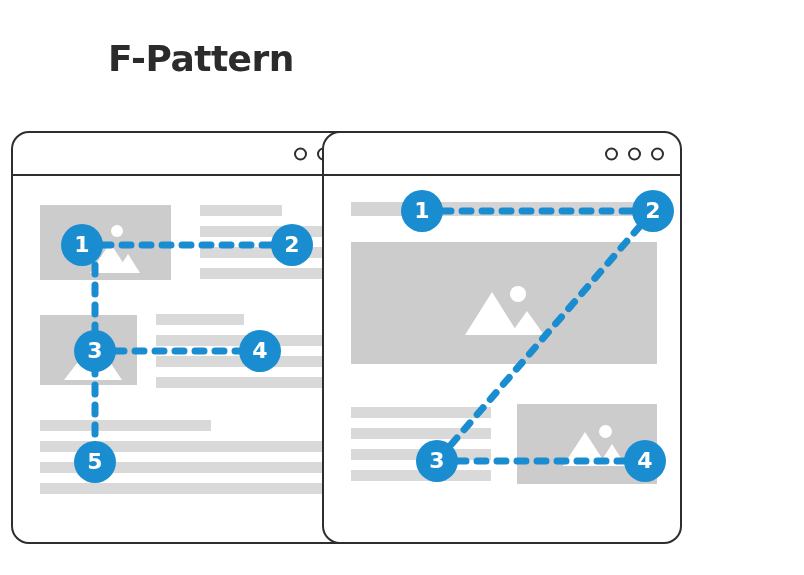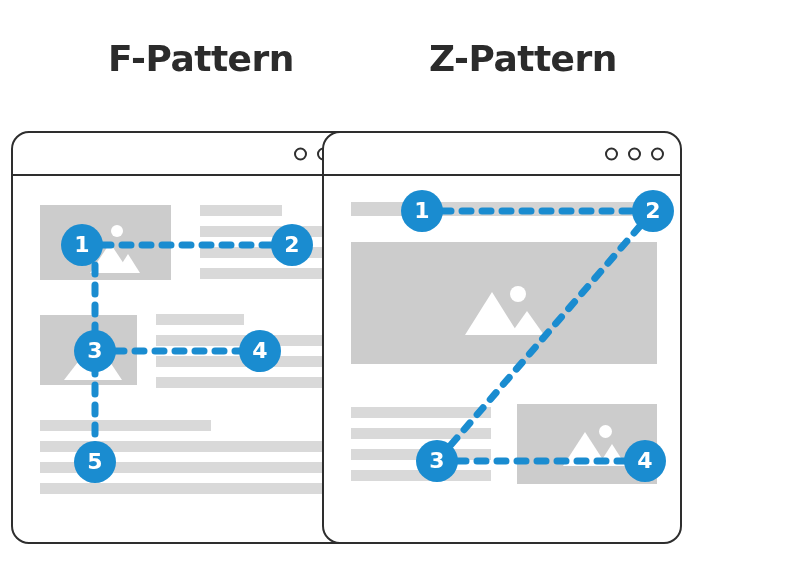--- a/index.html
+++ b/index.html
@@ -214,21 +214,20 @@
 
     <div class="marker" style="left:82px; top:245px;">1</div>
     <div class="marker" style="left:292px; top:245px;">2</div>
     <div class="marker" style="left:95px; top:351px;">3</div>
     <div class="marker" style="left:260px; top:351px;">4</div>
     <div class="marker" style="left:95px; top:462px;">5</div>
   </div>
 
   <div class="panel">
 
-    <div class="panel-title">Z-Pattern</div>
 
     <div class="browser right" style="left:0px;">
       <div class="titlebar">
         <div class="dots">
           <div class="dot"></div>
           <div class="dot"></div>
           <div class="dot"></div>
         </div>
       </div>
 

